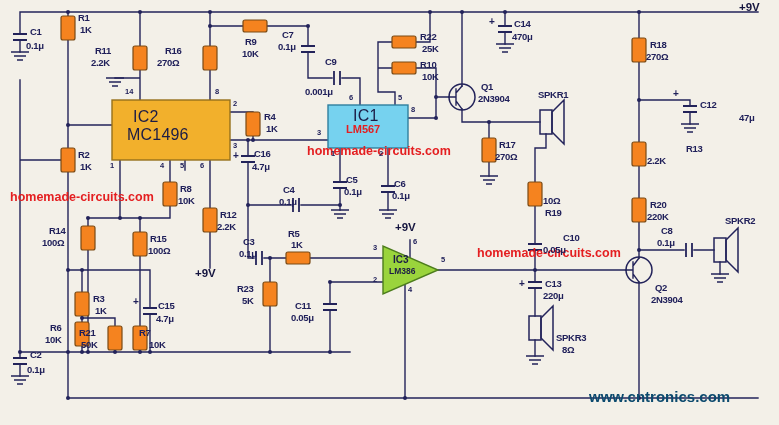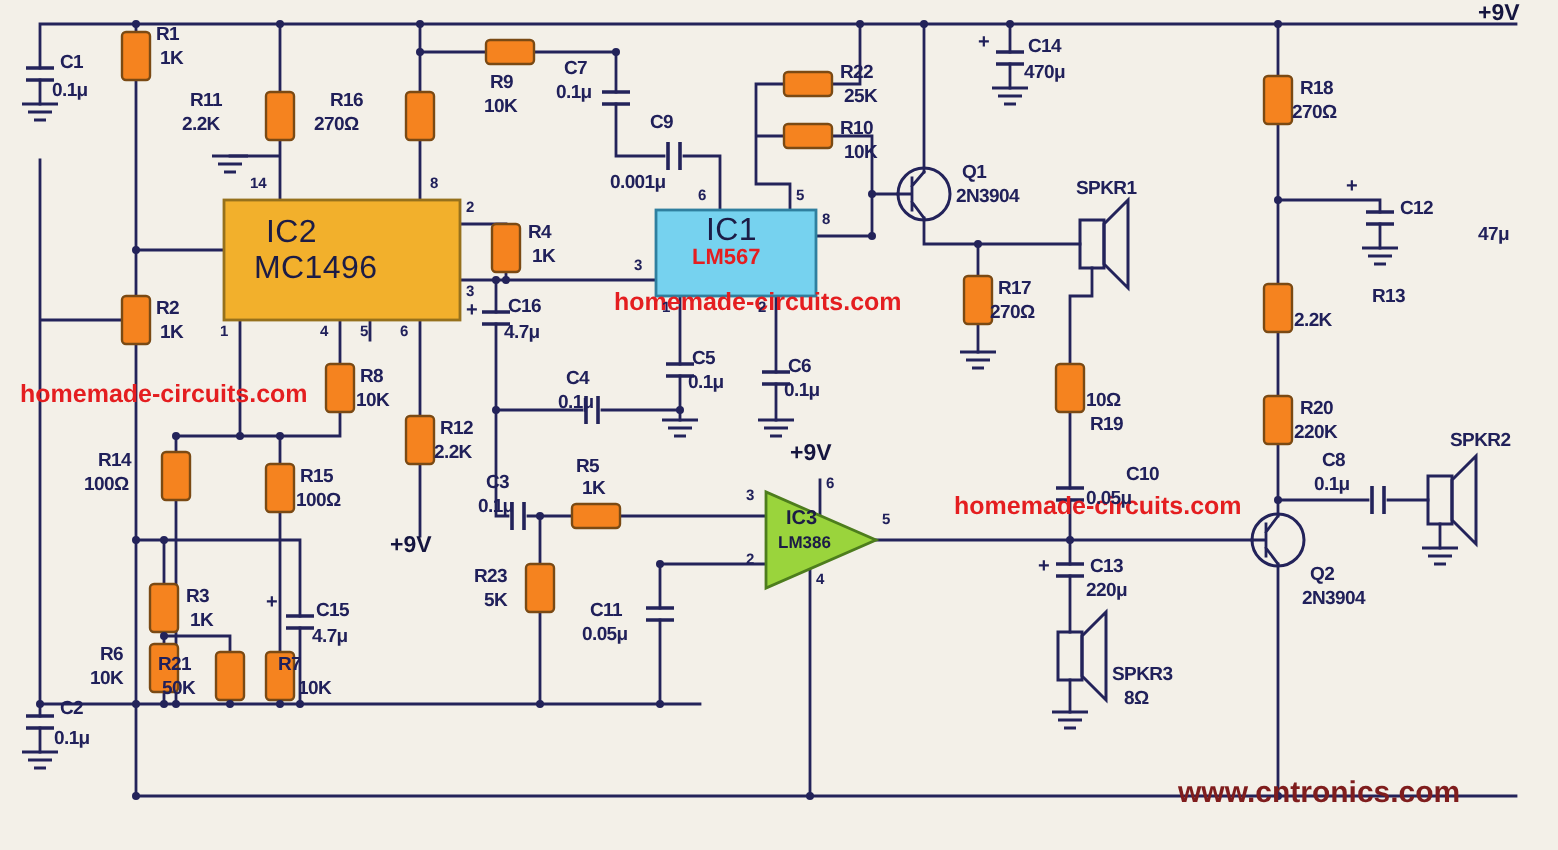--- a/index.html
+++ b/index.html
@@ -15,21 +15,21 @@
   .res{fill:#f5831f;stroke:#7a4a14;stroke-width:1.2}
   .body-outline{stroke:#23235a;stroke-width:1.5;fill:none}
   .dots{fill:#23235a}
   .ann-layer{position:absolute;left:0;top:0;width:100%;height:100%;pointer-events:none}
   .ann{position:absolute;white-space:nowrap;line-height:1}
   .lbl{font-size:9.5px;font-weight:bold;color:#20205a;letter-spacing:-0.3px}
   .pin{font-size:7.5px;font-weight:bold;color:#20205a}
   .pwr{font-size:11.5px;font-weight:bold;color:#15153f}
   .plus{font-size:10px;font-weight:bold;color:#20205a}
   .wm-red{font-size:12.5px;font-weight:bold;color:#e41e20}
-  .wm-green{font-size:15px;font-weight:bold;color:#7f1d1d}
+  .wm-green{font-size:15px;font-weight:bold;color:#0c4a6e}
   .ic-title{font-size:16px;font-weight:normal;color:#1c1c46;letter-spacing:.2px}
   .ic-red{font-size:11px;font-weight:bold;color:#e41e20}
   .ic3-title{font-size:10px;font-weight:bold;color:#1c1c46}
   .ic3-sub{font-size:8.5px;font-weight:bold;color:#1c1c46}
 </style>
 </head>
 <body>
 
 <div class="stage">
 

